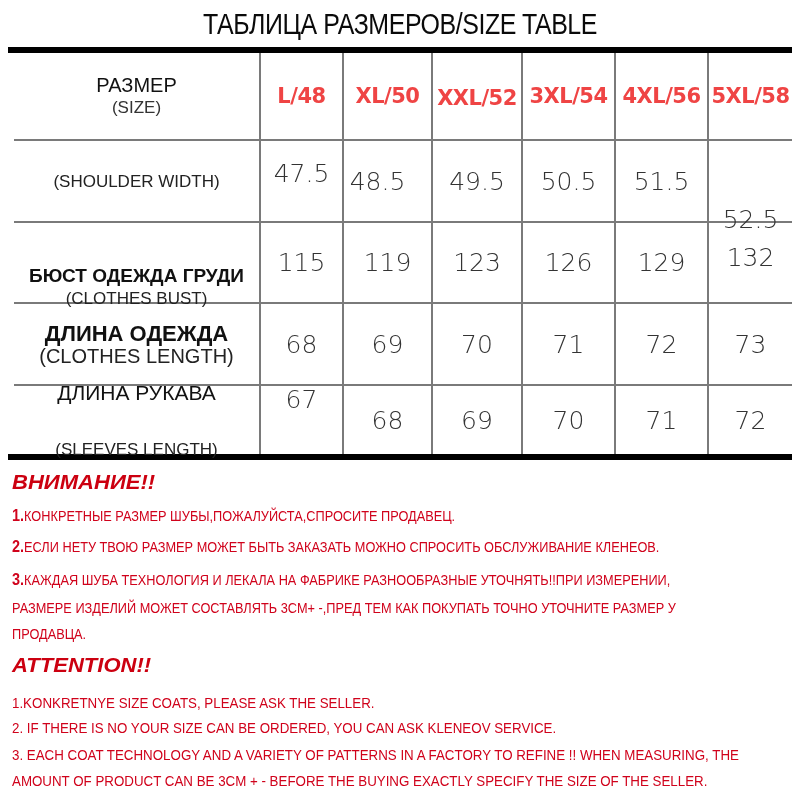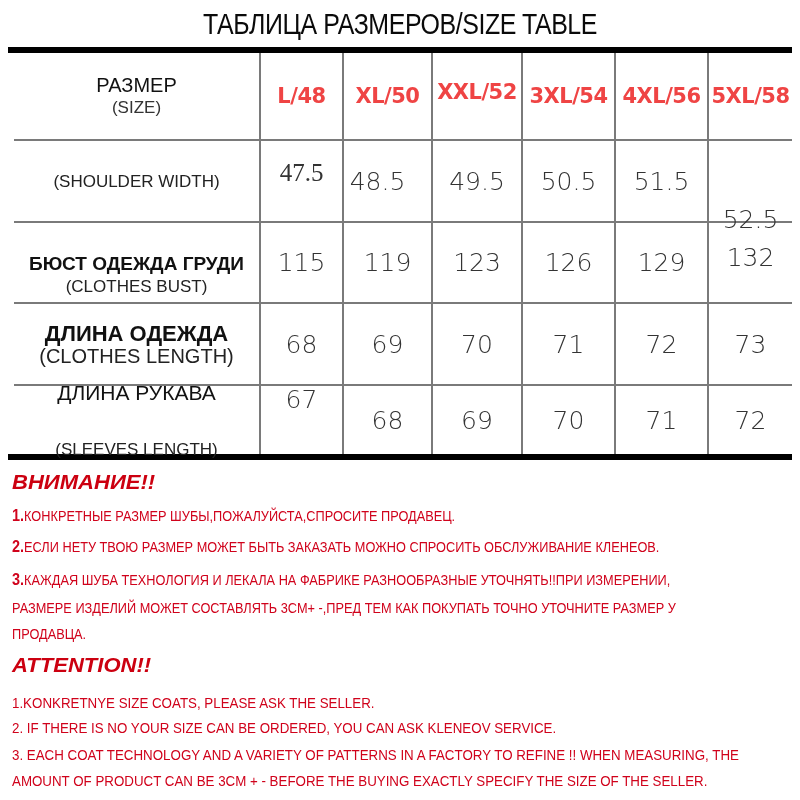--- a/index.html
+++ b/index.html
@@ -65,36 +65,36 @@
 <div class="hline" style="top:221px"></div>
 <div class="hline" style="top:302px"></div>
 <div class="hline" style="top:384px"></div>
 
 <div class="cell head-label" style="left:14px; top:53px; width:245px; height:86px;">
   <div class="ru">РАЗМЕР</div>
   <div class="en">(SIZE)</div>
 </div>
 <div class="cell size-head" style="left:261px; top:53px; width:81px; height:86px;">L/48</div>
 <div class="cell size-head" style="left:344px; top:53px; width:87px; height:86px;">XL/50</div>
-<div class="cell size-head" style="left:433px; top:49px; width:88px; height:86px;">XXL/52</div>
+<div class="cell size-head" style="left:433px; top:55px; width:88px; height:86px;">XXL/52</div>
 <div class="cell size-head" style="left:523px; top:53px; width:91px; height:86px;">3XL/54</div>
 <div class="cell size-head" style="left:616px; top:53px; width:91px; height:86px;">4XL/56</div>
 <div class="cell size-head" style="left:709px; top:53px; width:83px; height:86px;">5XL/58</div>
 
 <div class="cell rowlabel" style="left:14px; top:141px; width:245px; height:80px;">
   <div class="en">(SHOULDER WIDTH)</div>
 </div>
-<div class="cell val" style="left:261px; top:141px; width:81px; height:64px;font-family:Liberation Serif, serif;">47.5</div>
+<div class="cell val" style="left:261px; top:141px; width:81px; height:64px;">47.5</div>
 <div class="cell val" style="left:344px; top:141px; width:67px; height:80px;">48.5</div>
 <div class="cell val" style="left:433px; top:141px; width:88px; height:80px;">49.5</div>
 <div class="cell val" style="left:523px; top:141px; width:91px; height:80px;">50.5</div>
 <div class="cell val" style="left:616px; top:141px; width:91px; height:80px;">51.5</div>
 <div class="cell val" style="left:709px; top:141px; width:83px; height:80px;margin-top:38px;">52.5</div>
 
-<div class="cell rowlabel bold" style="left:14px; top:227px; width:245px; height:94px;">
+<div class="cell rowlabel bold" style="left:14px; top:239px; width:245px; height:94px;">
   <div class="ru" style="font-size:19px;">БЮСТ ОДЕЖДА ГРУДИ</div>
   <div class="en">(CLOTHES BUST)</div>
 </div>
 <div class="cell val" style="left:261px; top:223px; width:81px; height:79px;">115</div>
 <div class="cell val" style="left:344px; top:223px; width:87px; height:79px;">119</div>
 <div class="cell val" style="left:433px; top:223px; width:88px; height:79px;">123</div>
 <div class="cell val" style="left:523px; top:223px; width:91px; height:79px;">126</div>
 <div class="cell val" style="left:616px; top:223px; width:91px; height:79px;">129</div>
 <div class="cell val" style="left:709px; top:223px; width:83px; height:69px;">132</div>
 

